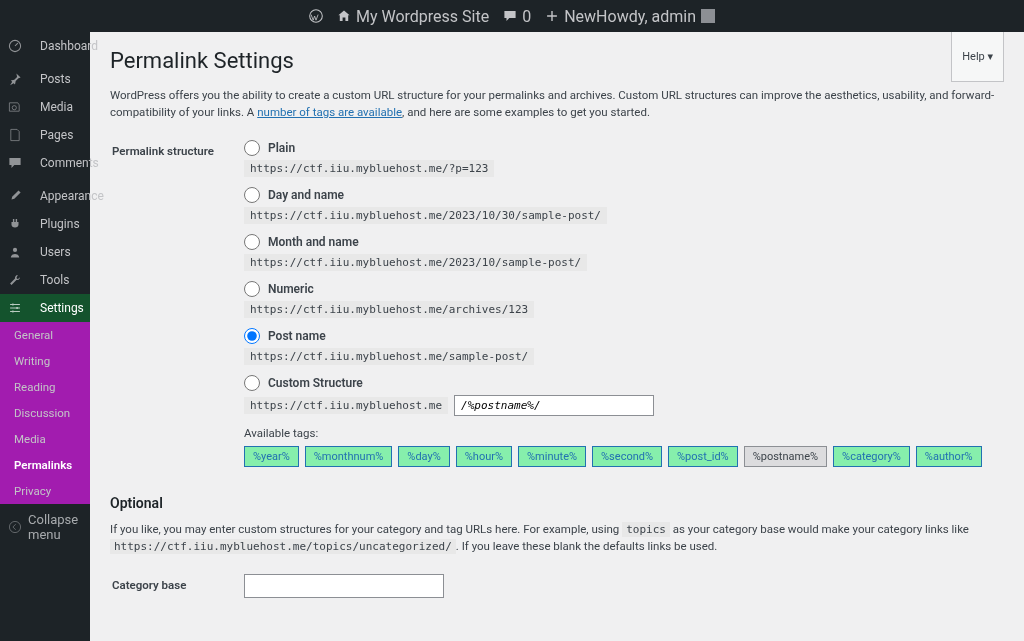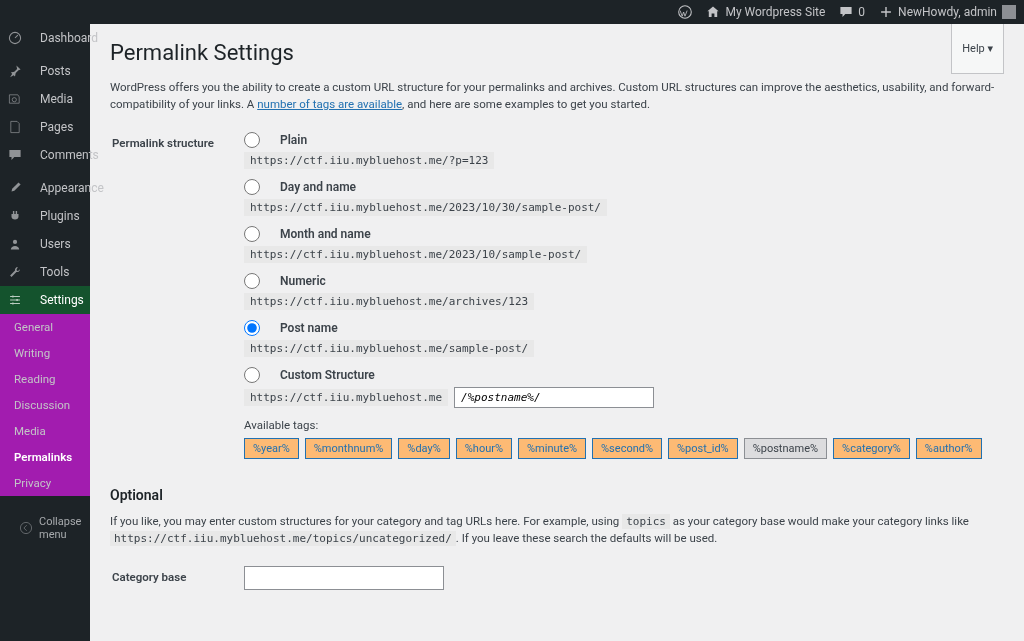--- a/index.html
+++ b/index.html
@@ -1,50 +1,50 @@
 <!DOCTYPE html>
 <html><head>
 <meta charset="utf-8">
 <style>
 * { margin: 0; padding: 0; box-sizing: border-box; }
 body { font-family: -apple-system, BlinkMacSystemFont, "Segoe UI", Roboto, sans-serif; font-size: 13px; color: #3c434a; background: #f0f0f1; }
-.topbar { background: #1d2327; color: #c3c4c7; height: 24px; display: flex; align-items: center; padding: 8px 8px; font-size: 12px; justify-content: flex-end; }
+.topbar { background: #1d2327; color: #c3c4c7; height: 24px; display: flex; align-items: center; padding: 16px 8px; font-size: 16px; justify-content: center; }
 .topbar-left, .topbar-right { display: flex; align-items: center; gap: 14px; }
 .topbar-item { display: flex; align-items: center; gap: 5px; cursor: pointer; color: #c3c4c7; }
 .avatar { width: 14px; height: 14px; background: #8c8f94; }
 .container { display: flex; min-height: calc(100vh - 24px); }
 .sidebar { width: 90px; background: #1d2327; color: #c3c4c7; font-size: 12px; flex-shrink: 0; }
 .menu-item { display: flex; align-items: center; gap: 18px; padding: 7px 8px; cursor: pointer; color: #c3c4c7; }
 .menu-item.active { background: #14532d; color: #fff; position: relative; }
 .menu-item.active::after { content: ""; position: absolute; right: -8px; top: 50%; transform: translateY(-50%); border: 8px solid transparent; border-right-color: #f0f0f1; }
 .menu-icon { width: 14px; height: 14px; display: flex; align-items: center; justify-content: center; opacity: 0.7; flex-shrink: 0; }
 .menu-sep { height: 5px; }
 .submenu { background: #a21caf; }
 .submenu-item { padding: 6px 8px 6px 14px; font-size: 11.5px; cursor: pointer; color: #c3c4c7; }
 .submenu-item.active { color: #fff; font-weight: 600; }
-.collapse { display: flex; align-items: center; gap: 6px; padding: 19px; font-size: 11px; color: #a7aaad; cursor: pointer; }
+.collapse { display: flex; align-items: center; gap: 6px; padding: 8px; font-size: 13px; color: #a7aaad; cursor: pointer; }
 .main { flex: 1; padding: 6px 20px 40px 20px; position: relative; }
 .help-btn { position: absolute; top: 0; right: 20px; background: #f6f7f7; border: 1px solid #c3c4c7; border-top: none; padding: 18px 10px; font-size: 11px; cursor: pointer; }
 h1 { font-size: 22px; font-weight: 400; color: #1d2327; margin: 10px 0 14px; }
 h2 { font-size: 14px; font-weight: 600; color: #1d2327; margin: 20px 0 10px; }
 p { font-size: 11.5px; margin-bottom: 10px; line-height: 1.5; color: #3c434a; }
 a { color: #2271b1; }
 code.inline { background: #e8e8e8; padding: 1px 4px; font-family: Consolas, Monaco, monospace; font-size: 11px; }
 .form-table { width: 100%; }
 .form-table th { text-align: left; vertical-align: top; padding: 10px 10px 10px 0; width: 130px; font-weight: 600; font-size: 11.5px; }
 .form-table td { padding: 6px 0; vertical-align: top; }
-.radio-row { display: flex; align-items: center; gap: 20px; margin-bottom: 4px; }
+.radio-row { display: flex; align-items: center; gap: 8px; margin-bottom: 4px; }
 .radio-row input[type="radio"] { width: 16px; height: 16px; }
 .radio-label { font-size: 12px; font-weight: 600; }
 .code-block { background: #e8e8e8; padding: 2px 6px; font-family: Consolas, Monaco, monospace; font-size: 11px; display: inline-block; margin-bottom: 10px; }
 .custom-row { display: flex; align-items: center; gap: 6px; margin-bottom: 10px; }
 .custom-input { border: 1px solid #8c8f94; padding: 3px 6px; font-size: 11px; width: 200px; font-family: Consolas, Monaco, monospace; font-style: italic; }
 .tags-label { font-size: 11.5px; margin-bottom: 6px; }
 .tags { display: flex; flex-wrap: wrap; gap: 6px; }
-.tag { border: 1px solid #2271b1; background: #fdba74; color: #2271b1; padding: 3px 8px; font-size: 11px; cursor: pointer; }
+.tag { border: 1px solid #2271b1; background: #86efac; color: #2271b1; padding: 3px 8px; font-size: 11px; cursor: pointer; }
 .tag.selected { background: #dcdcde; color: #3c434a; border-color: #8c8f94; }
 .text-input { border: 1px solid #8c8f94; padding: 4px 6px; font-size: 12px; width: 200px; }
 svg { width: 14px; height: 14px; fill: currentColor; }
 </style>
 </head>
 <body>
 
 <div class="topbar">
   <div class="topbar-left">
     <span class="topbar-item">
@@ -251,21 +251,21 @@
             <span class="tag selected">%postname%</span>
             <span class="tag">%category%</span>
             <span class="tag">%author%</span>
           </div>
         </td>
       </tr>
     </tbody>
       </table>
 
     <h2>Optional</h2>
-    <p><span>If you like, you may enter custom structures for your category and tag URLs here. For example, using </span><code class="inline">topics</code><span> as your category base would make your category links like </span><code class="inline">https://ctf.iiu.mybluehost.me/topics/uncategorized/</code><span>. If you leave these search the defaults will be used.</span></p>
+    <p><span>If you like, you may enter custom structures for your category and tag URLs here. For example, using </span><code class="inline">topics</code><span> as your category base would make your category links like </span><code class="inline">https://ctf.iiu.mybluehost.me/topics/uncategorized/</code><span>. If you leave these blank the defaults links be used.</span></p>
 
     <table class="form-table">
       <tbody>
           <tr>
         <th>Category base</th>
         <td><input type="text" class="text-input" style=""></td>
       </tr>
 
     </tbody>
       </table>

